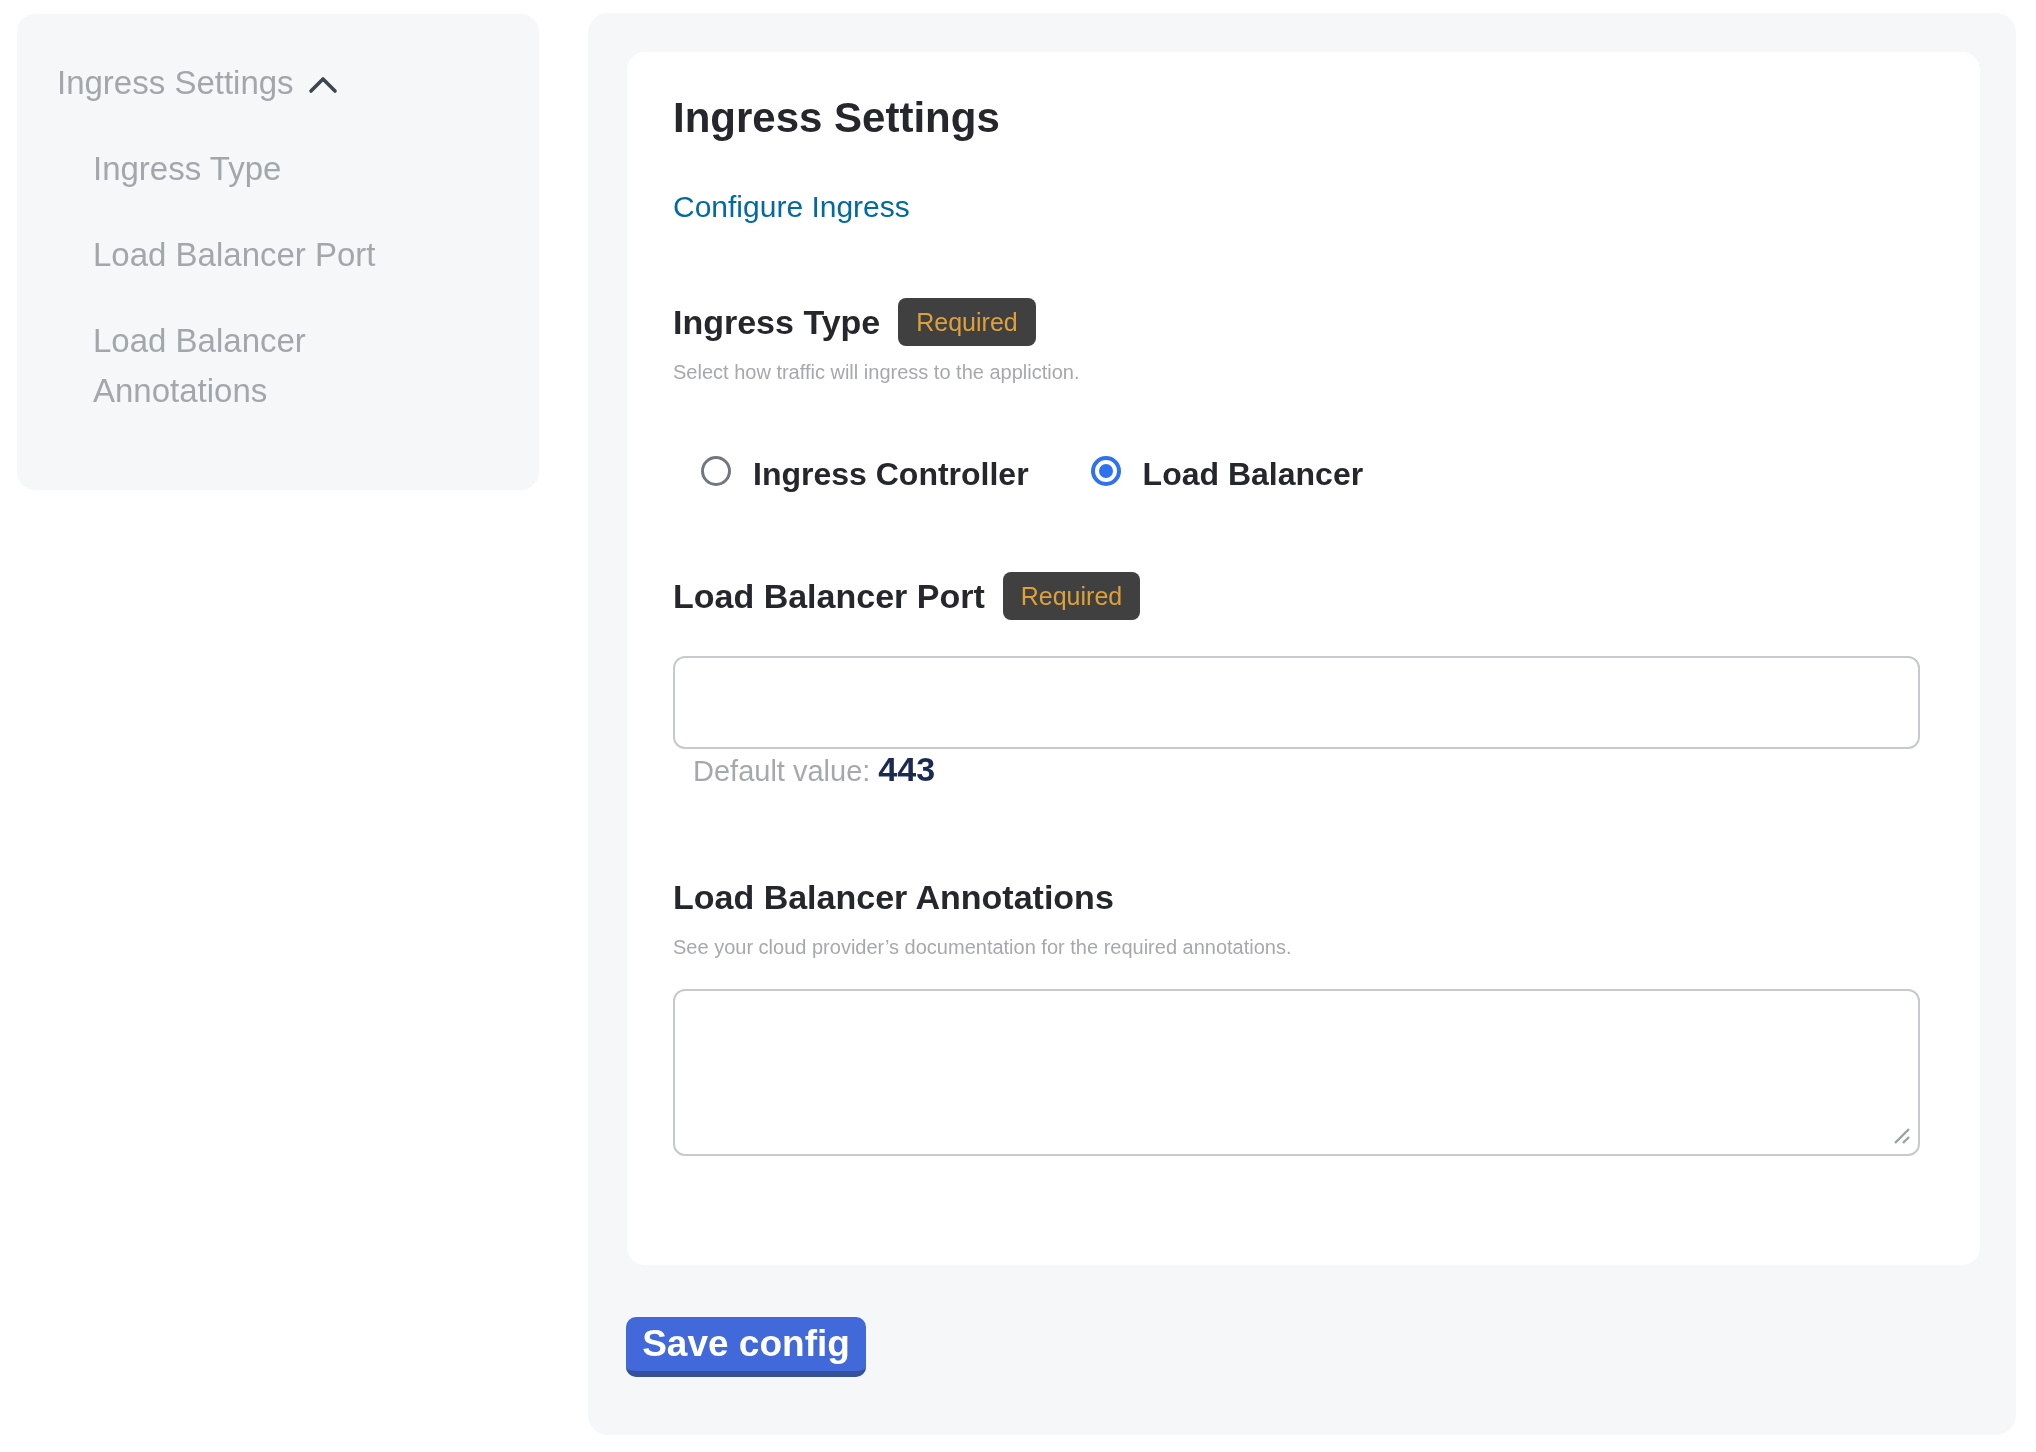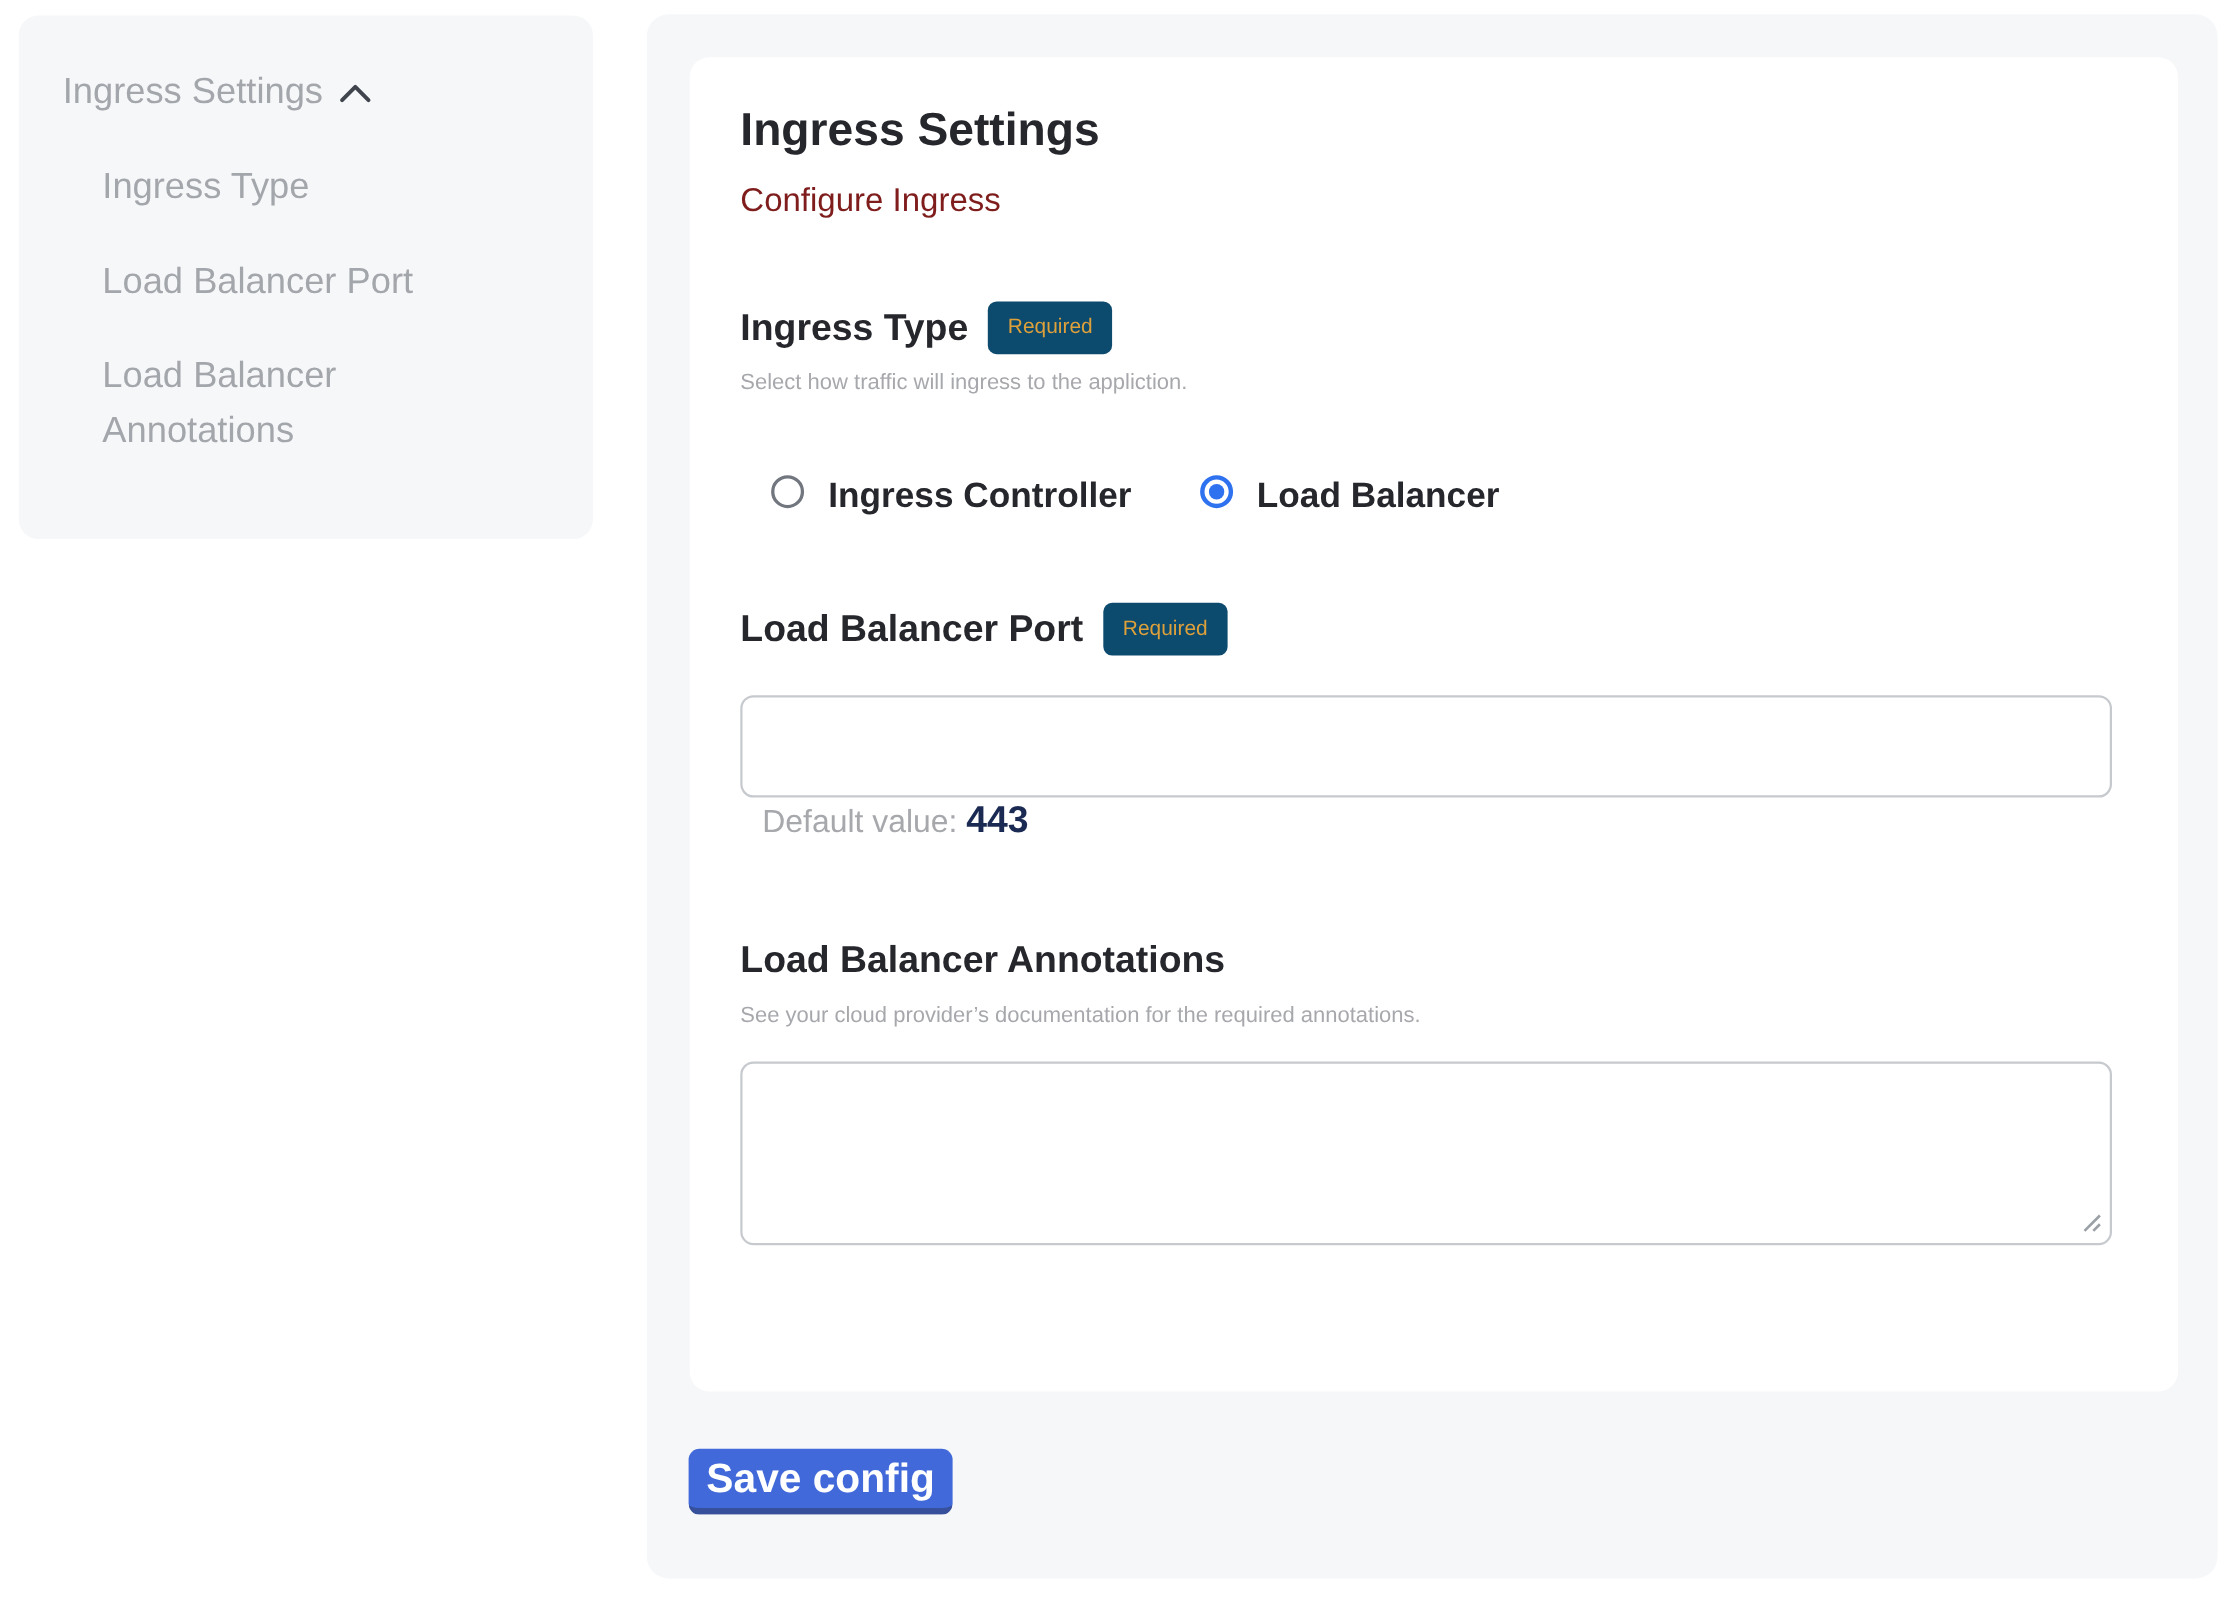--- a/index.html
+++ b/index.html
@@ -16,28 +16,28 @@
   .sidebar-item { font-size:33px; line-height:50px; margin:36px 0 0 36px;
                   max-width:380px; cursor:pointer; }
 
   
   .panel { position:absolute; left:588px; top:13px; width:1428px; height:1422px;
            background:#f6f7f9; border-radius:20px; }
   .card  { position:absolute; left:39px; top:39px; width:1353px; height:1213px;
            background:#ffffff; border-radius:18px; padding:40px 60px 0 46px; }
 
   .card h1 { font-size:42px; line-height:52px; font-weight:700; color:#26272c; }
-  .subtitle { font-size:30px; line-height:38px; margin-top:20px; color:#7f1d1d; }
+  .subtitle { font-size:30px; line-height:38px; margin-top:44px; color:#0369a1; }
 
   .section-title-row { display:flex; align-items:center; gap:18px; height:52px; }
   .row-1 { margin-top:70px; }
   .row-2 { margin-top:72px; }
   .row-3 { margin-top:80px; }
   .section-title { font-size:34px; font-weight:700; color:#26272c; }
-  .badge { background:#0c4a6e; color:#dda03a; font-size:19px; line-height:28px;
+  .badge { background:#404040; color:#dda03a; font-size:25px; line-height:28px;
            padding:10px 18px; border-radius:8px; }
 
   .section-desc { font-size:20px; line-height:40px; margin-top:4px; color:#a6a8ac; }
 
   .radio-row { display:flex; align-items:center; margin-top:58px; padding-left:28px; height:48px; }
   .radio-option { display:flex; align-items:flex-start; gap:22px; cursor:pointer; }
   .radio-option + .radio-option { margin-left:62px; }
   .radio-circle { width:30px; height:30px; border-radius:50%; background:#fff;
                   border:3px solid #72777f; flex:0 0 auto; position:relative; }
   .radio-option.checked .radio-circle { border:4px solid #2e72f0; }

